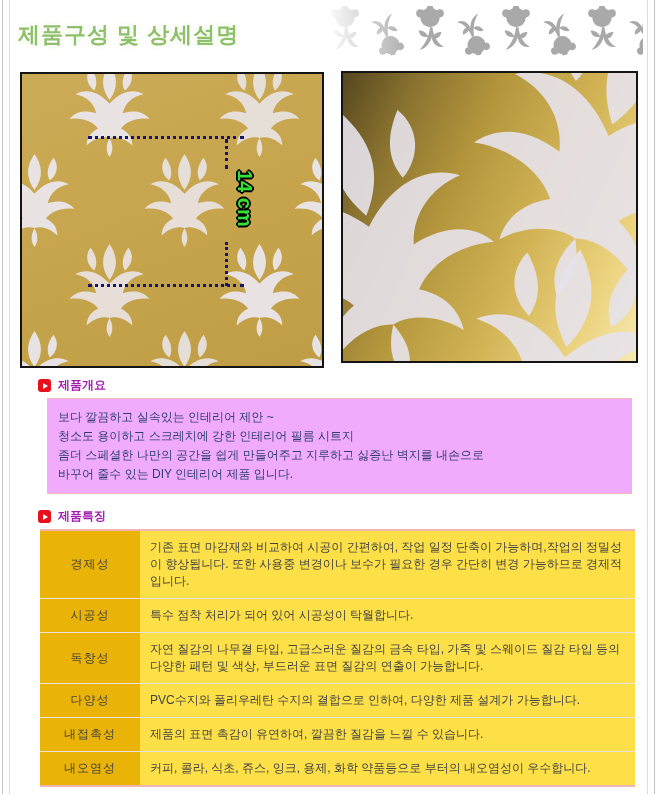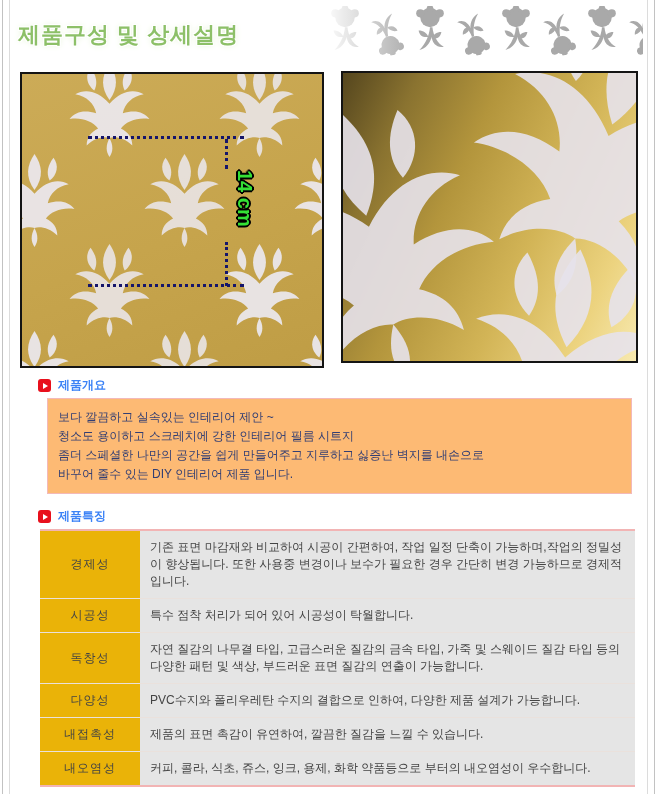--- a/index.html
+++ b/index.html
@@ -61,45 +61,45 @@
   .section-head{position:absolute;display:flex;align-items:center;gap:7px;}
   .bullet{
     width:13px;height:13px;border-radius:3px;background:#e8101c;
     display:flex;align-items:center;justify-content:center;flex:0 0 auto;
   }
   .bullet i{
     display:block;width:0;height:0;
     border-left:5px solid #fff;border-top:3px solid transparent;border-bottom:3px solid transparent;
     margin-left:2px;
   }
-  .section-label{font-size:12px;color:#3b82f6;font-weight:bold;letter-spacing:0;}
+  .section-label{font-size:12px;color:#a21caf;font-weight:bold;letter-spacing:0;}
 
   
   .overview-box{
     position:absolute;left:47px;top:398px;width:563px;
-    border:1px solid #f3b9b9;background:#fdba74;
+    border:1px solid #f3b9b9;background:#f0abfc;
     padding:9px 10px;color:#323e73;font-size:12px;line-height:19px;
   }
   .overview-box span{display:block;white-space:nowrap;}
 
   
   .feature-table{
     position:absolute;left:40px;top:529px;width:595px;
     border-top:2px solid #f2b4b4;border-bottom:2px solid #f2b4b4;
     font-size:12px;color:#444;
   }
   .frow{display:flex;border-bottom:1px solid #eae1dc;}
   .frow:last-child{border-bottom:none;}
   .fterm{
     width:100px;min-width:100px;background:#eab308;
     display:flex;align-items:center;justify-content:center;
     color:#444;letter-spacing:1px;
   }
   .fdesc{
-    flex:1;background:#e5e5e5;padding:8px 10px;line-height:17px;
+    flex:1;background:#fde047;padding:8px 10px;line-height:17px;
   }
 </style>
 </head>
 <body>
 
 <svg width="0" height="0" style="position:absolute" aria-hidden="true">
   <defs>
     <symbol id="damask" viewBox="0 0 100 100">
       <path d="M50,2 C58,14 60,26 50,40 C40,26 42,14 50,2 Z"></path>
       <path d="M30,6 C36,14 38,22 34,30 C26,24 24,14 30,6 Z"></path>

